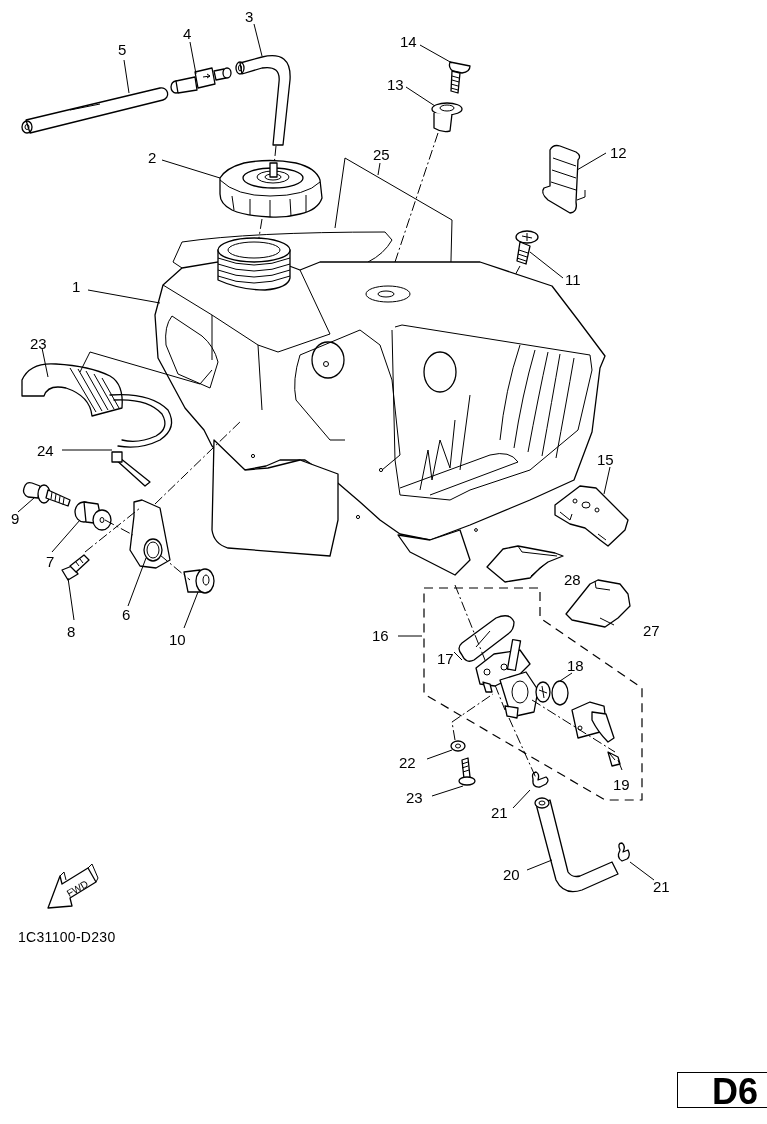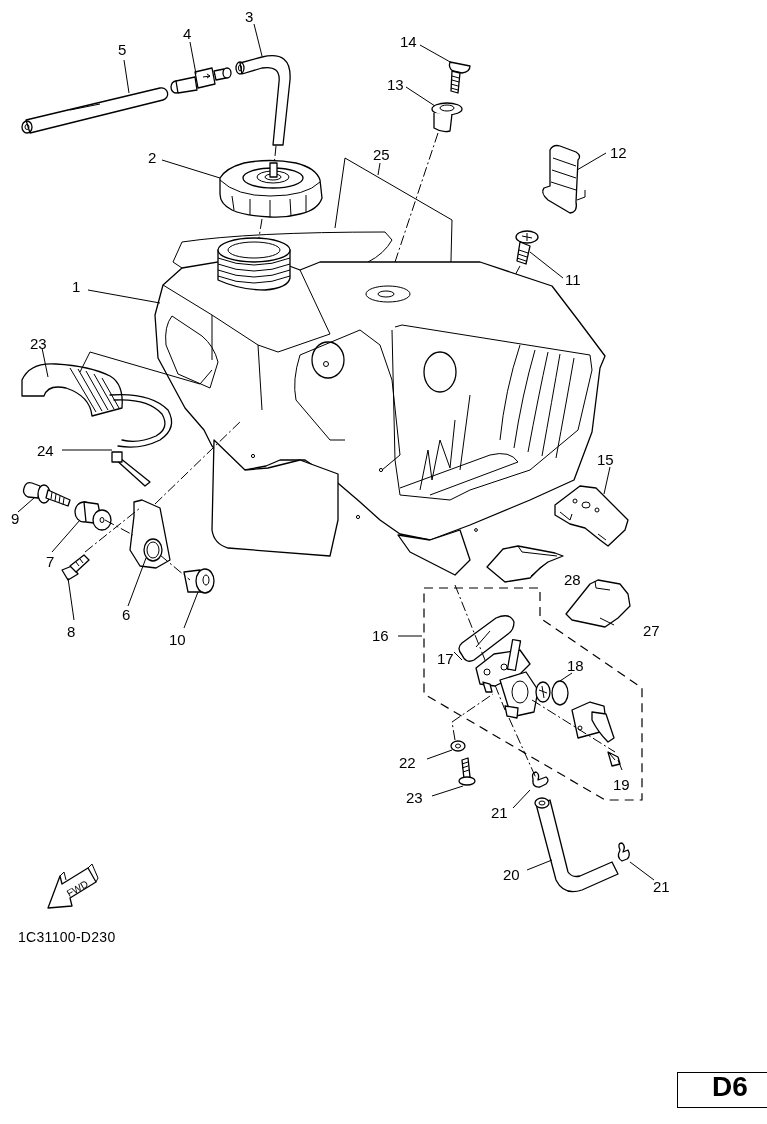--- a/index.html
+++ b/index.html
@@ -8,21 +8,21 @@
   svg#diagram { position: absolute; left: 0; top: 0; width: 767px; height: 1124px; }
   .ln { fill: none; stroke: #000; stroke-width: 1.3; stroke-linejoin: round; stroke-linecap: round; }
   .thin { fill: none; stroke: #000; stroke-width: 1; }
   .dash { fill: none; stroke: #000; stroke-width: 1.2; stroke-dasharray: 9 6; }
   .chain { fill: none; stroke: #000; stroke-width: 1; stroke-dasharray: 10 3 2 3; }
   .fillw { fill: #fff; stroke: #000; stroke-width: 1.3; stroke-linejoin: round; }
   .callout { font-family: "Liberation Sans", sans-serif; font-size: 15px; fill: #000; }
   .code { position: absolute; left: 18px; top: 929px; font-size: 14px; letter-spacing: 0.3px; }
   .badge { position: absolute; left: 677px; top: 1072px; width: 110px; height: 36px;
            border: 1.5px solid #000; box-sizing: border-box; background: #fff; }
-  .badge span { position: absolute; left: 34px; top: -2px; font-size: 28px; font-weight: bold;
+  .badge span { position: absolute; left: 34px; top: -2px; font-size: 36px; font-weight: bold;
                 font-family: "Liberation Sans", sans-serif; }
 </style>
 </head>
 <body>
 
 <svg id="diagram" viewBox="0 0 767 1124">
 
   <g>
     <path class="fillw" d="M26,120 L160,88 A6,6 0 0 1 163,100 L30,133 Z"></path>
     <ellipse class="ln" cx="27" cy="127" rx="5" ry="6"></ellipse>

